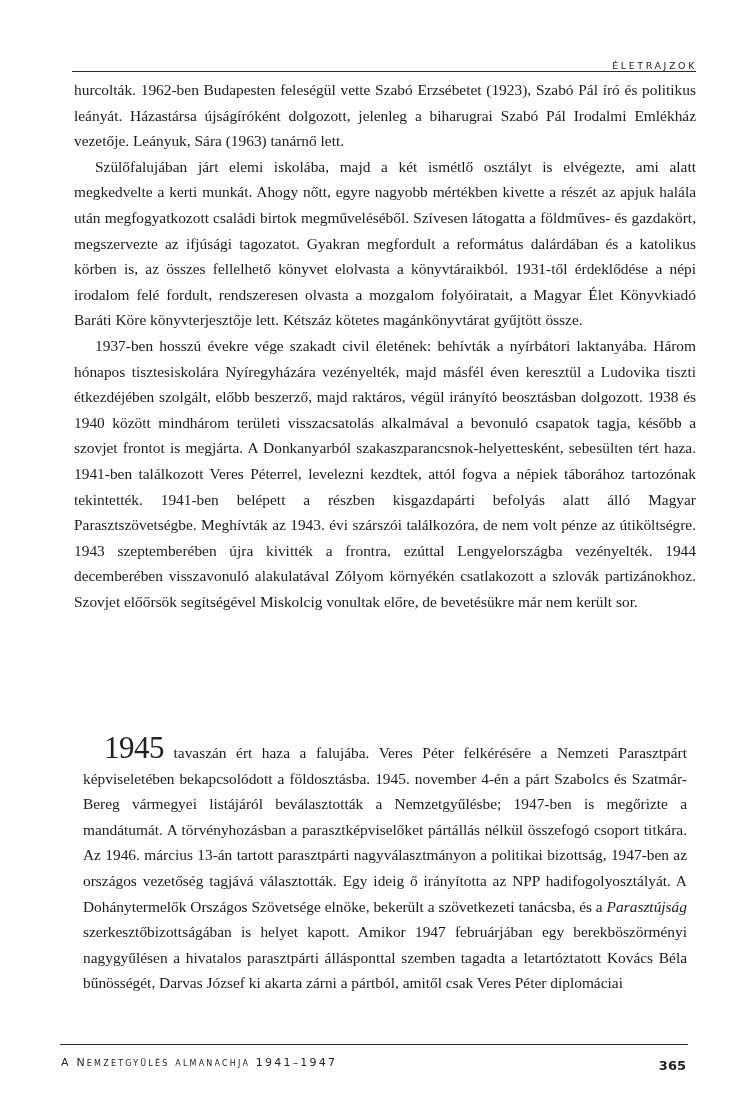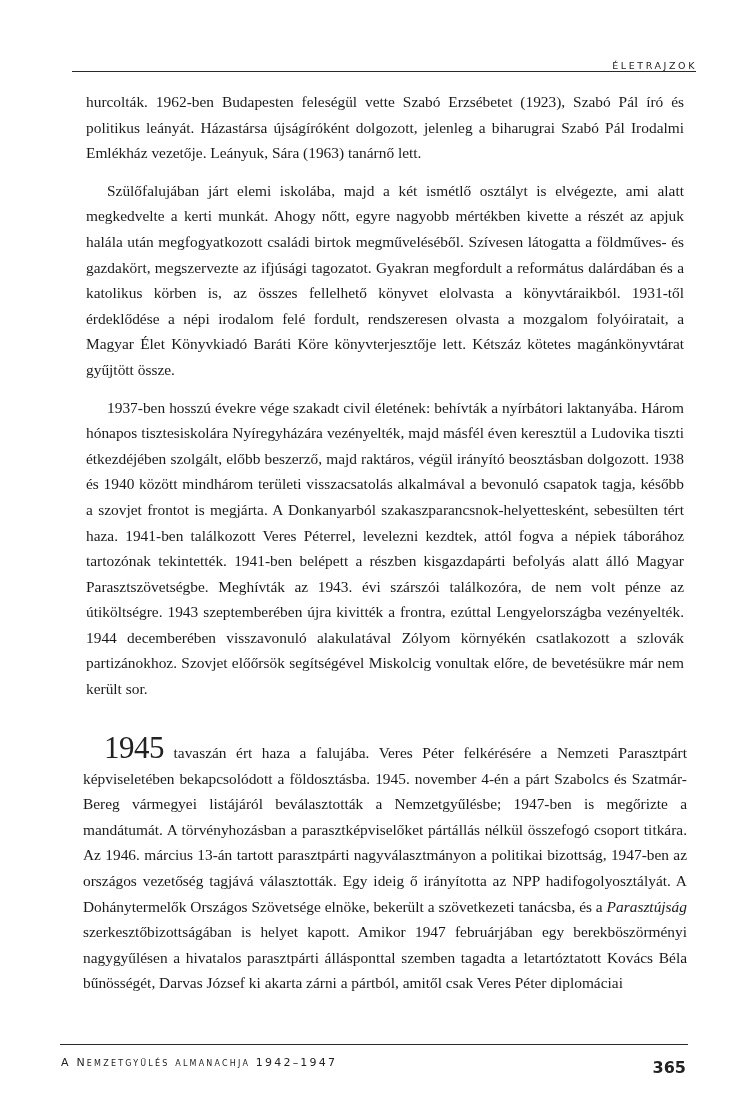--- a/index.html
+++ b/index.html
@@ -40,21 +40,21 @@
     .body-text {
       position: absolute;
       left: 74px;
       width: 622px;
       top: 65px;
       font-size: 15.4px;
       line-height: 25.6px;
       text-align: justify;
     }
     .body-text p {
-      margin: 12px;
+      margin: 0;
       text-indent: 21px;
     }
     .body-text p.no-indent {
       text-indent: 0;
     }
     .section-2 {
       position: absolute;
       left: 74px;
       width: 622px;
       top: 717px;
@@ -91,21 +91,21 @@
       font-size: 11px;
       letter-spacing: 2.2px;
       color: #222;
       font-variant: small-caps;
     }
     .page-number {
       position: absolute;
       right: 64px;
       top: 1046px;
       font-family: "DejaVu Sans", "Liberation Sans", sans-serif;
-      font-size: 16px;
+      font-size: 13px;
       font-weight: bold;
       color: #222;
     }
   </style>
 </head>
 <body>
 
 <div class="page">
 
   <div class="running-head">ÉLETRAJZOK</div>
@@ -115,16 +115,16 @@
     <p class="no-indent">hurcolták. 1962-ben Budapesten feleségül vette Szabó Erzsébetet (1923), Szabó Pál író és politikus leányát. Házastársa újságíróként dolgozott, jelenleg a biharugrai Szabó Pál Irodalmi Emlékház vezetője. Leányuk, Sára (1963) tanárnő lett.</p>
     <p>Szülőfalujában járt elemi iskolába, majd a két ismétlő osztályt is elvégezte, ami alatt megkedvelte a kerti munkát. Ahogy nőtt, egyre nagyobb mértékben kivette a részét az apjuk halála után megfogyatkozott családi birtok megműveléséből. Szívesen látogatta a földműves- és gazdakört, megszervezte az ifjúsági tagozatot. Gyakran megfordult a református dalárdában és a katolikus körben is, az összes fellelhető könyvet elolvasta a könyvtáraikból. 1931-től érdeklődése a népi irodalom felé fordult, rendszeresen olvasta a mozgalom folyóiratait, a Magyar Élet Könyvkiadó Baráti Köre könyvterjesztője lett. Kétszáz kötetes magánkönyvtárat gyűjtött össze.</p>
     <p>1937-ben hosszú évekre vége szakadt civil életének: behívták a nyírbátori laktanyába. Három hónapos tisztesiskolára Nyíregyházára vezényelték, majd másfél éven keresztül a Ludovika tiszti étkezdéjében szolgált, előbb beszerző, majd raktáros, végül irányító beosztásban dolgozott. 1938 és 1940 között mindhárom területi visszacsatolás alkalmával a bevonuló csapatok tagja, később a szovjet frontot is megjárta. A Donkanyarból szakaszparancsnok-helyettesként, sebesülten tért haza. 1941-ben találkozott Veres Péterrel, levelezni kezdtek, attól fogva a népiek táborához tartozónak tekintették. 1941-ben belépett a részben kisgazdapárti befolyás alatt álló Magyar Parasztszövetségbe. Meghívták az 1943. évi szárszói találkozóra, de nem volt pénze az útiköltségre. 1943 szeptemberében újra kivitték a frontra, ezúttal Lengyelországba vezényelték. 1944 decemberében visszavonuló alakulatával Zólyom környékén csatlakozott a szlovák partizánokhoz. Szovjet előőrsök segítségével Miskolcig vonultak előre, de bevetésükre már nem került sor.</p>
   </div>
 
   <div class="section-2">
     <p><span class="lead-year">1945</span><span> tavaszán ért haza a falujába. Veres Péter felkérésére a Nemzeti Parasztpárt képviseletében bekapcsolódott a földosztásba. 1945. november 4-én a párt Szabolcs és Szatmár-Bereg vármegyei listájáról beválasztották a Nemzetgyűlésbe; 1947-ben is megőrizte a mandátumát. A törvényhozásban a parasztképviselőket pártállás nélkül összefogó csoport titkára. Az 1946. március 13-án tartott parasztpárti nagyválasztmányon a politikai bizottság, 1947-ben az országos vezetőség tagjává választották. Egy ideig ő irányította az NPP hadifogolyosztályát. A Dohánytermelők Országos Szövetsége elnöke, bekerült a szövetkezeti tanácsba, és a </span><span class="italic">Parasztújság</span><span> szerkesztőbizottságában is helyet kapott. Amikor 1947 februárjában egy berekböszörményi nagygyűlésen a hivatalos parasztpárti állásponttal szemben tagadta a letartóztatott Kovács Béla bűnösségét, Darvas József ki akarta zárni a pártból, amitől csak Veres Péter diplomáciai</span></p>
   </div>
 
   <div class="foot-rule"></div>
-  <div class="footer-title">A Nemzetgyűlés almanachja 1942–1947</div>
+  <div class="footer-title">A Nemzetgyűlés almanachja 1941–1947</div>
   <div class="page-number">365</div>
 
 </div>
 
 </body></html>

